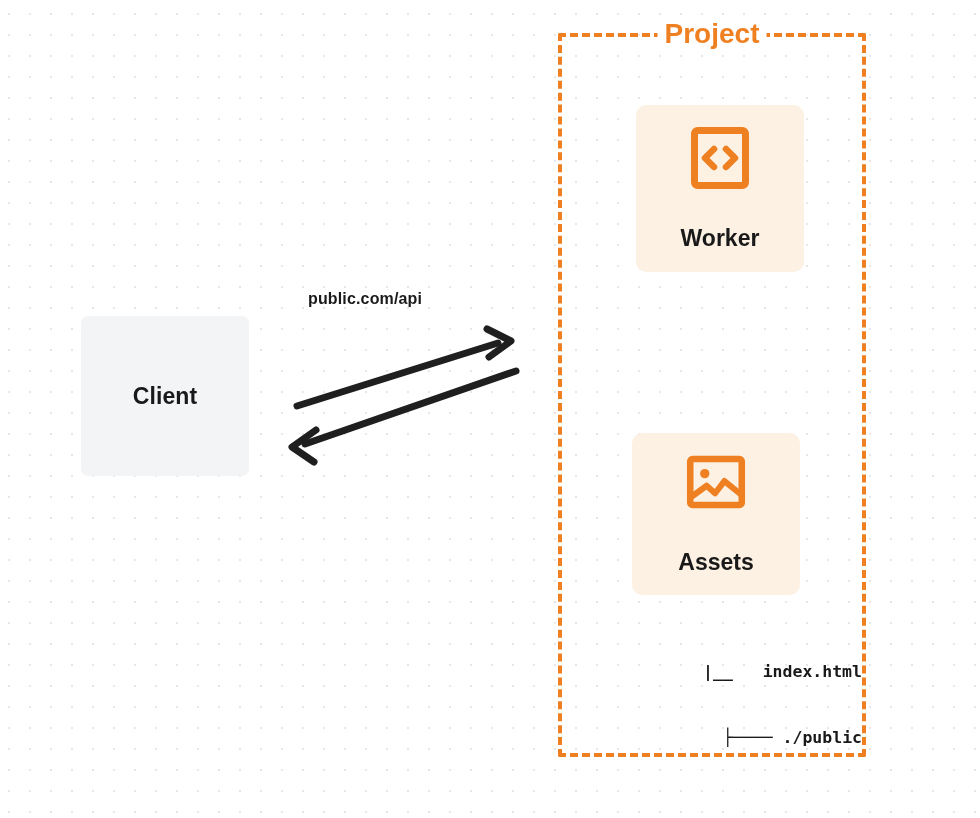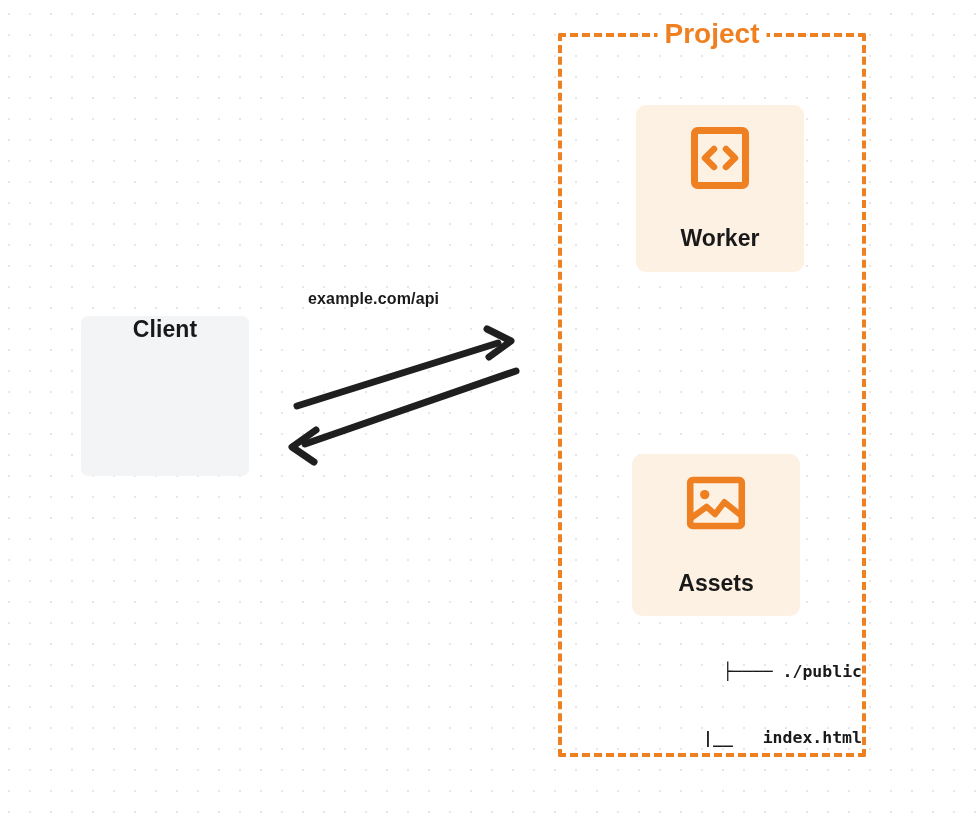--- a/index.html
+++ b/index.html
@@ -28,21 +28,21 @@
   
   .client-box {
     position: absolute;
     left: 81px;
     top: 316px;
     width: 168px;
     height: 160px;
     background: #f3f4f6;
     border-radius: 7px;
     display: flex;
-    align-items: flex-start;
+    align-items: center;
     justify-content: center;
   }
   .client-label {
     font-size: 23px;
     font-weight: bold;
     color: #191919;
     letter-spacing: 0.1px;
   }
 
   
@@ -81,21 +81,21 @@
     justify-content: center;
   }
   .card-worker {
     left: 74px;
     top: 68px;
     width: 168px;
     height: 167px;
   }
   .card-assets {
     left: 70px;
-    top: 417px;
+    top: 396px;
     width: 168px;
     height: 162px;
   }
   .card-icon {
     width: 60px;
     height: 62px;
     margin-bottom: 16px;
     display: block;
   }
   .card-assets .card-icon {
@@ -150,21 +150,21 @@
 </style>
 </head>
 <body>
 
 <div id="canvas">
 
   <div class="client-box">
     <span class="client-label">Client</span>
   </div>
 
-  <div class="edge-label">example.com/api</div>
+  <div class="edge-label">public.com/api</div>
 
   <svg class="arrows" viewBox="0 0 980 818" xmlns="http://www.w3.org/2000/svg">
 
     <g>
       <line x1="297" y1="406" x2="498" y2="343" stroke="#1f1f1f" stroke-width="7" stroke-linecap="round"></line>
       <polyline points="487,329 511,341 489,357" fill="none" stroke="#1f1f1f" stroke-width="7" stroke-linecap="round" stroke-linejoin="round"></polyline>
     </g>
 
     <g>
       <line x1="516" y1="371" x2="305" y2="444" stroke="#1f1f1f" stroke-width="7" stroke-linecap="round"></line>
@@ -187,19 +187,19 @@
     <div class="card card-assets">
       <svg class="card-icon" viewBox="0 0 64 58" xmlns="http://www.w3.org/2000/svg">
         <rect x="4.5" y="4.5" width="55" height="49" rx="2.5" ry="2.5" fill="none" stroke="#ef8022" stroke-width="7"></rect>
         <circle cx="20" cy="20" r="5" fill="#ef8022"></circle>
         <polyline points="7,44 22,33 31,41 41,28 57,41" fill="none" stroke="#ef8022" stroke-width="6.5" stroke-linecap="round" stroke-linejoin="round"></polyline>
       </svg>
       <span class="card-label">Assets</span>
     </div>
 
     <div class="file-tree">
+      <span class="tree-line">|__   index.html</span>
       <span class="tree-line">├──── ./public</span>
-      <span class="tree-line">|__   index.html</span>
       
     </div>
   </div>
 
 </div>
 
 </body></html>

